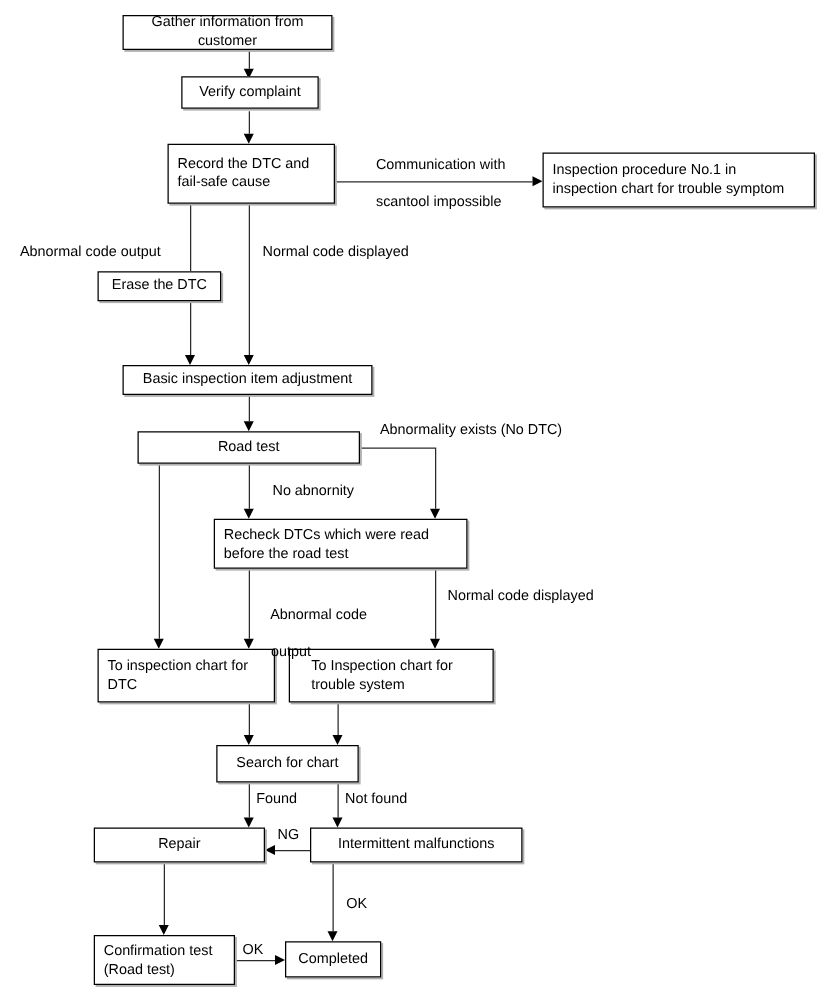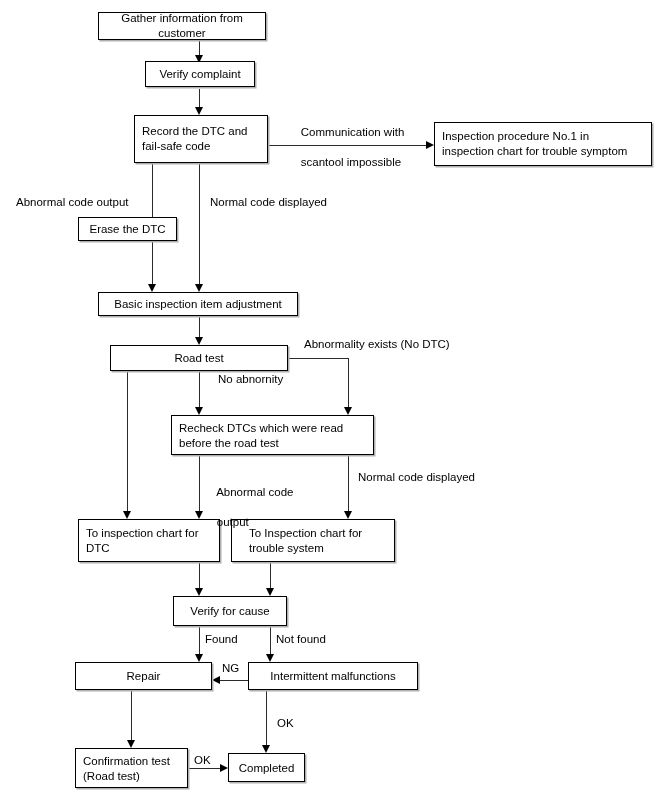--- a/index.html
+++ b/index.html
@@ -150,21 +150,21 @@
     <div class="txt">Gather information from customer</div>
   </div>
 
   <div class="node center vmid" style="left:145px; top:61px; width:110px; height:26px;">
     <div class="txt">Verify complaint</div>
   </div>
 
   <div class="node vtop" style="left:134px; top:115px; width:134px; height:48px;">
     <div class="txt" style="top:8px;">
       <span>Record the DTC and</span><br>
-      <span>fail-safe code</span>
+      <span>fail-safe cause</span>
     </div>
   </div>
 
   <div class="node vtop" style="left:434px; top:122px; width:218px; height:44px;">
     <div class="txt" style="top:6px;">
       <span>Inspection procedure No.1 in</span><br>
       <span>inspection chart for trouble symptom</span>
     </div>
   </div>
 
@@ -195,21 +195,21 @@
   </div>
 
   <div class="node vtop" style="left:231px; top:519px; width:164px; height:43px;">
     <div class="txt" style="top:6px; left:17px;">
       <span>To Inspection chart for</span><br>
       <span>trouble system</span>
     </div>
   </div>
 
   <div class="node center vmid" style="left:173px; top:596px; width:114px; height:30px;">
-    <div class="txt">Verify for cause</div>
+    <div class="txt">Search for chart</div>
   </div>
 
   <div class="node center vmid" style="left:248px; top:662px; width:170px; height:28px;">
     <div class="txt">Intermittent malfunctions</div>
   </div>
 
   <div class="node center vmid" style="left:75px; top:662px; width:137px; height:28px;">
     <div class="txt">Repair</div>
   </div>
 
@@ -228,21 +228,21 @@
     <span>Communication with</span><br>
     <span>scantool impossible</span>
   </div>
 
   <div class="label" style="left:16px; top:195px;">Abnormal code output</div>
 
   <div class="label" style="left:210px; top:195px;">Normal code displayed</div>
 
   <div class="label" style="left:304px; top:337px;">Abnormality exists (No DTC)</div>
 
-  <div class="label" style="left:205px; top:372px;padding-left:13px;">No abnornity</div>
+  <div class="label" style="left:205px; top:386px;padding-left:13px;">No abnornity</div>
 
   <div class="label" style="left:204px; top:470px;">
     <span>Abnormal code</span><br>
     <span>output</span>
   </div>
 
   <div class="label" style="left:358px; top:470px;">Normal code displayed</div>
 
   <div class="label" style="left:205px; top:632px;">Found</div>
 

